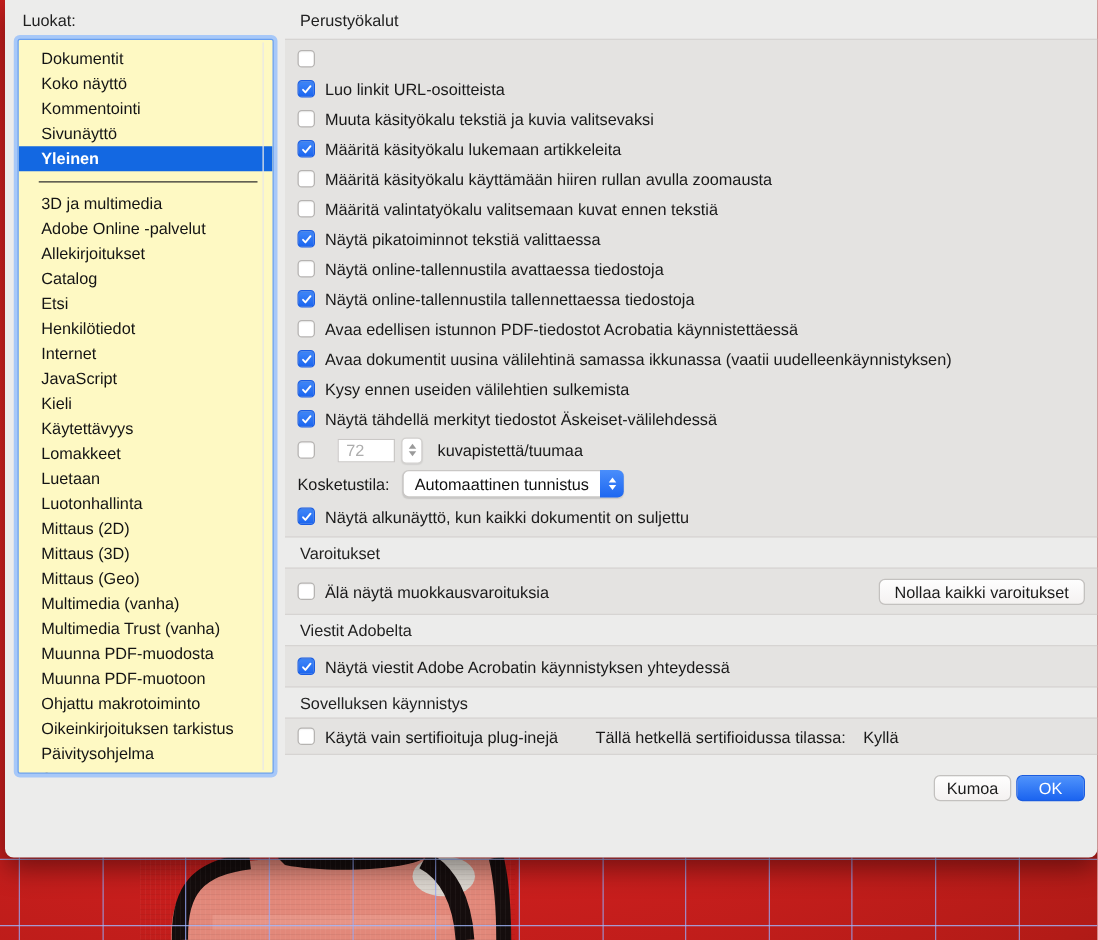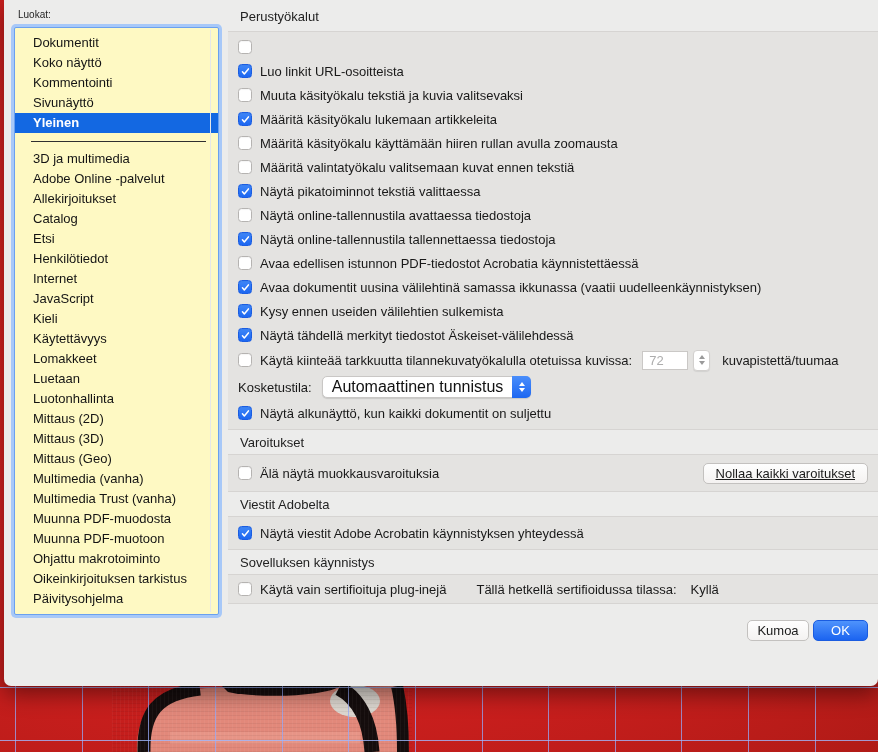--- a/index.html
+++ b/index.html
@@ -31,21 +31,21 @@
   .titlebar {
     height:22px; background:linear-gradient(#e8e6e6, #d1cecd);
     border-bottom:1px solid #b3b0af;
     display:flex; align-items:center; justify-content:center;
     font-size:13px; font-weight:600; color:#2b2b2b;
   }
   .content { display:flex; height:663px; }
 
   
   .left-col { width:224px; padding:9px 0 0 10px; flex:0 0 224px; }
-  .luokat { font-size:10px; color:#1f1f1f; margin:0 0 7px 4px; }
+  .luokat { font-size:13px; color:#1f1f1f; margin:0 0 7px 4px; }
   .listbox {
     width:205px; height:588px; background:#fef9c3;
     border:1px solid #6aa0ef; border-radius:2px;
     box-shadow:0 0 0 3px #a7c8f8;
     overflow:hidden; position:relative; padding-top:5px;
   }
   .listbox::after { content:""; position:absolute; right:7px; top:2px; bottom:2px; width:1px; background:#e7e7e7; }
   .list-item {
     height:20px; line-height:20px; padding-left:18px;
     font-size:13px; color:#141414; white-space:nowrap; cursor:default;
@@ -88,42 +88,42 @@
     box-shadow:0 1px 1px rgba(0,0,0,.08);
   }
   .suffix { margin-left:12px; }
 
   .dd-label { margin-right:10px; }
   .dropdown {
     display:inline-flex; align-items:center; height:22px;
     background:#fff; border:1px solid #c9c7c5; border-radius:5px;
     box-shadow:0 1px 1px rgba(0,0,0,.12); cursor:default;
   }
-  .dd-value { padding:0 9px; font-size:16px; color:#111; }
+  .dd-value { padding:0 9px; font-size:13px; color:#111; }
   .dd-cap {
     width:19px; height:22px; margin:-1px -1px -1px 0;
     background:linear-gradient(#4a8efb, #1d67f1);
     border-radius:0 5px 5px 0;
     display:flex; flex-direction:column; align-items:center; justify-content:center; gap:2px;
   }
   .tri { width:0; height:0; border-left:3.5px solid transparent; border-right:3.5px solid transparent; display:block; }
   .tri-up { border-bottom:4px solid #fff; }
   .tri-dn { border-top:4px solid #fff; }
   .tri.g.tri-up { border-bottom-color:#9a9a9a; }
   .tri.g.tri-dn { border-top-color:#9a9a9a; }
 
   #warnings-body { display:flex; align-items:center; height:38px; }
   #warnings-body .row { flex:1; }
   .btn {
     height:21px; padding:0 12px; font-size:13px; color:#1b1b1b;
     background:linear-gradient(#fefefe, #f4f2f1);
     border:1px solid #c3c1bf; border-radius:5px; cursor:default;
     display:inline-flex; align-items:center; justify-content:center;
   }
-  #reset-warnings-btn { margin-right:10px;text-decoration:underline; }
+  #reset-warnings-btn { margin-right:10px; }
 
   #messages-body { height:34px; display:flex; align-items:center;text-align:center; }
   #startup-body  { height:30px; display:flex; align-items:center; }
   .status-label { margin-left:30px; }
   .status-value { margin-left:14px; }
 
   .footer { flex:1; display:flex; align-items:flex-start; justify-content:flex-end; gap:4px; padding:16px 10px 0 0; }
   .btn-cancel { width:62px; }
   .btn-ok {
     width:55px; color:#fff;
@@ -283,21 +283,20 @@
           <div class="row">
             <span class="cb on">
               <svg viewBox="0 0 14 14">
                 <path d="M3.1 7.4l2.4 2.7 5.2-6.4" stroke="#fff" stroke-width="1.9" fill="none" stroke-linecap="round" stroke-linejoin="round"></path>
               </svg>
             </span>
             <span class="lbl">Näytä tähdellä merkityt tiedostot Äskeiset-välilehdessä</span>
           </div>
           <div class="row row-field">
             <span class="cb"></span>
-            <span class="lbl">Käytä kiinteää tarkkuutta tilannekuvatyökalulla otetuissa kuvissa:</span>
             <span class="numfield">72</span>
             <span class="stepper">
               <i class="tri tri-up g"></i>
               <i class="tri tri-dn g"></i>
             </span>
             <span class="suffix">kuvapistettä/tuumaa</span>
           </div>
           <div class="row row-dd">
             <span class="dd-label">Kosketustila:</span>
             <div class="dropdown">

